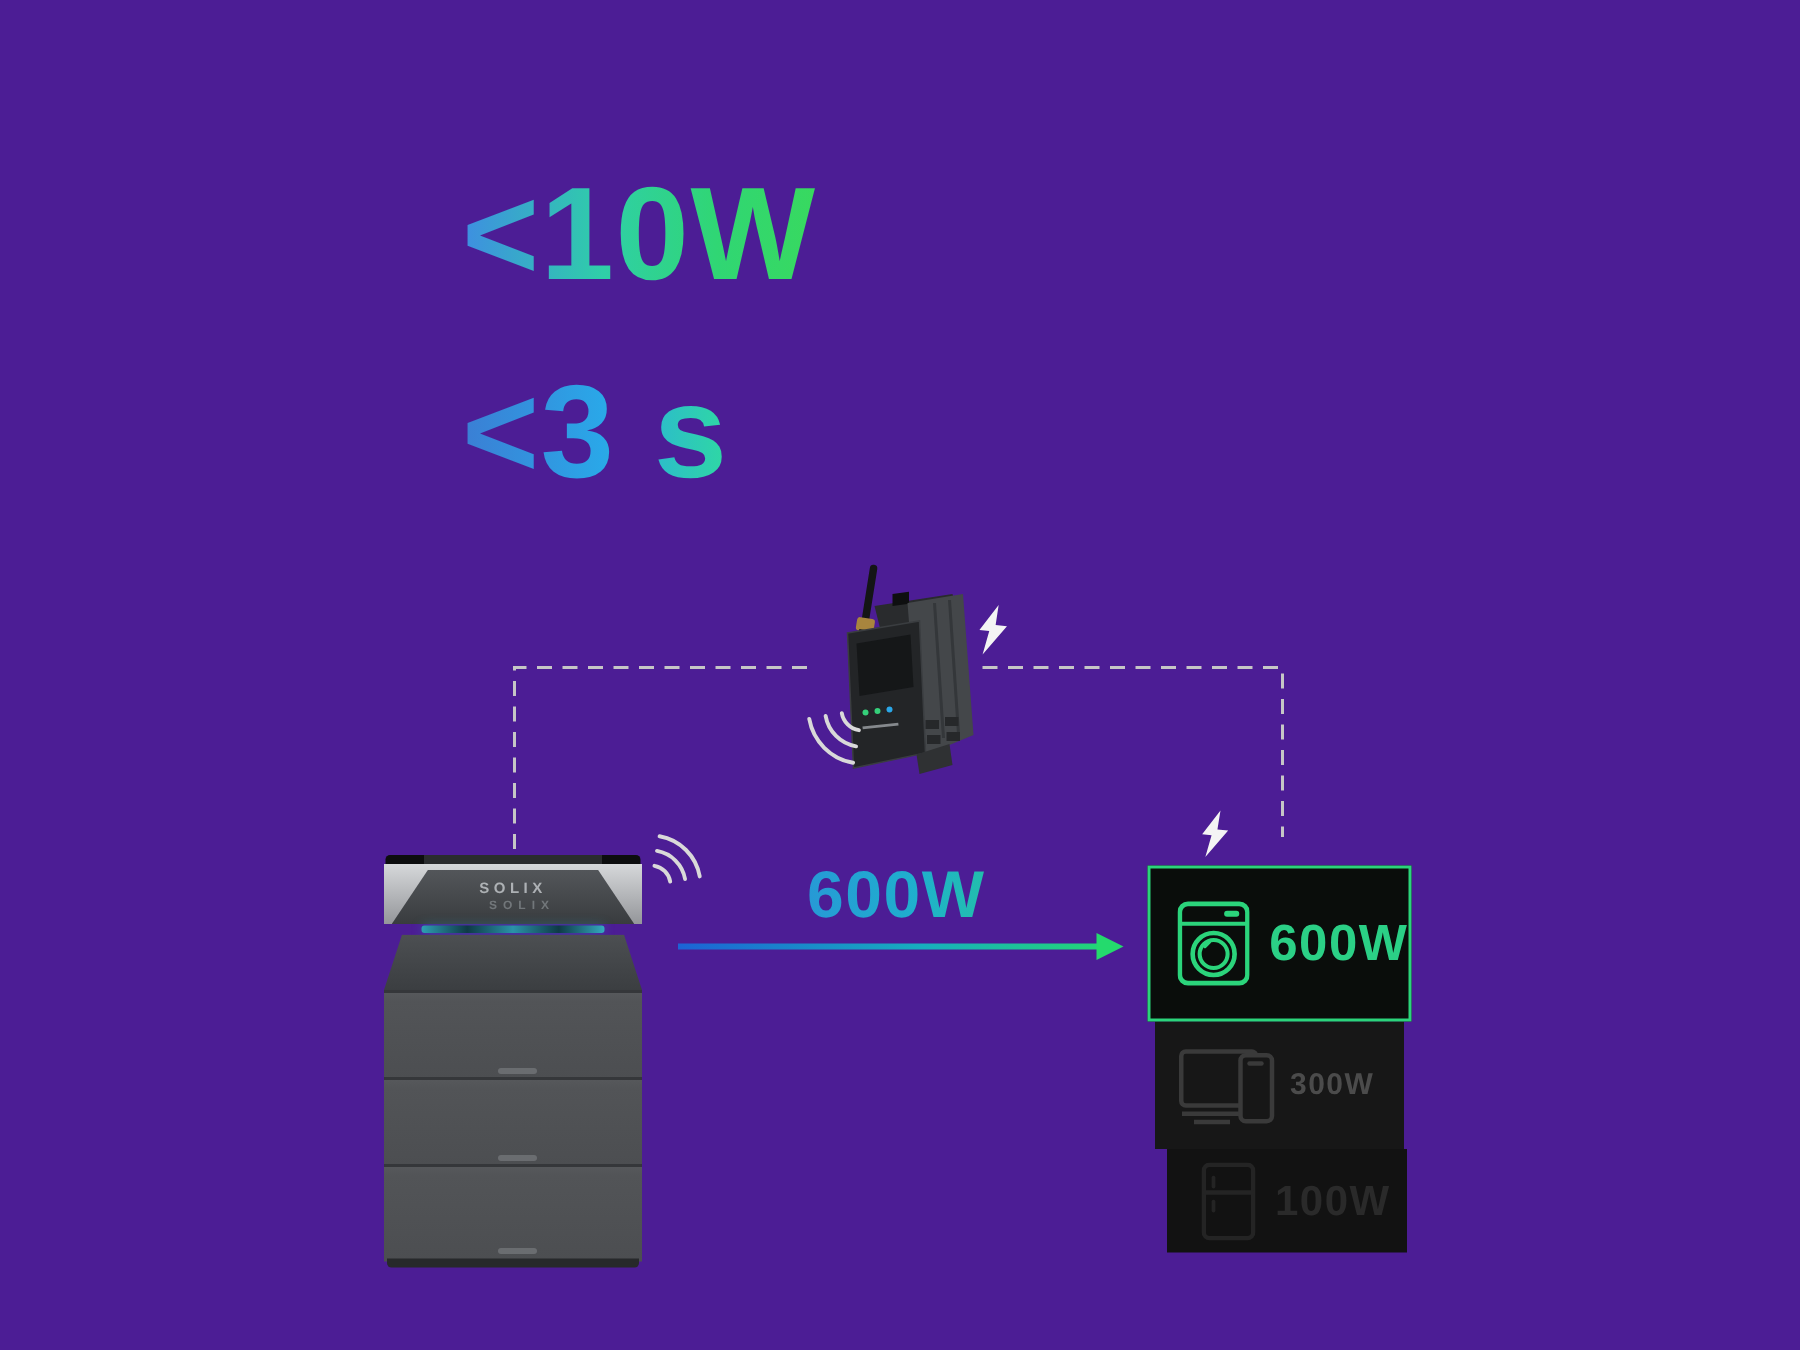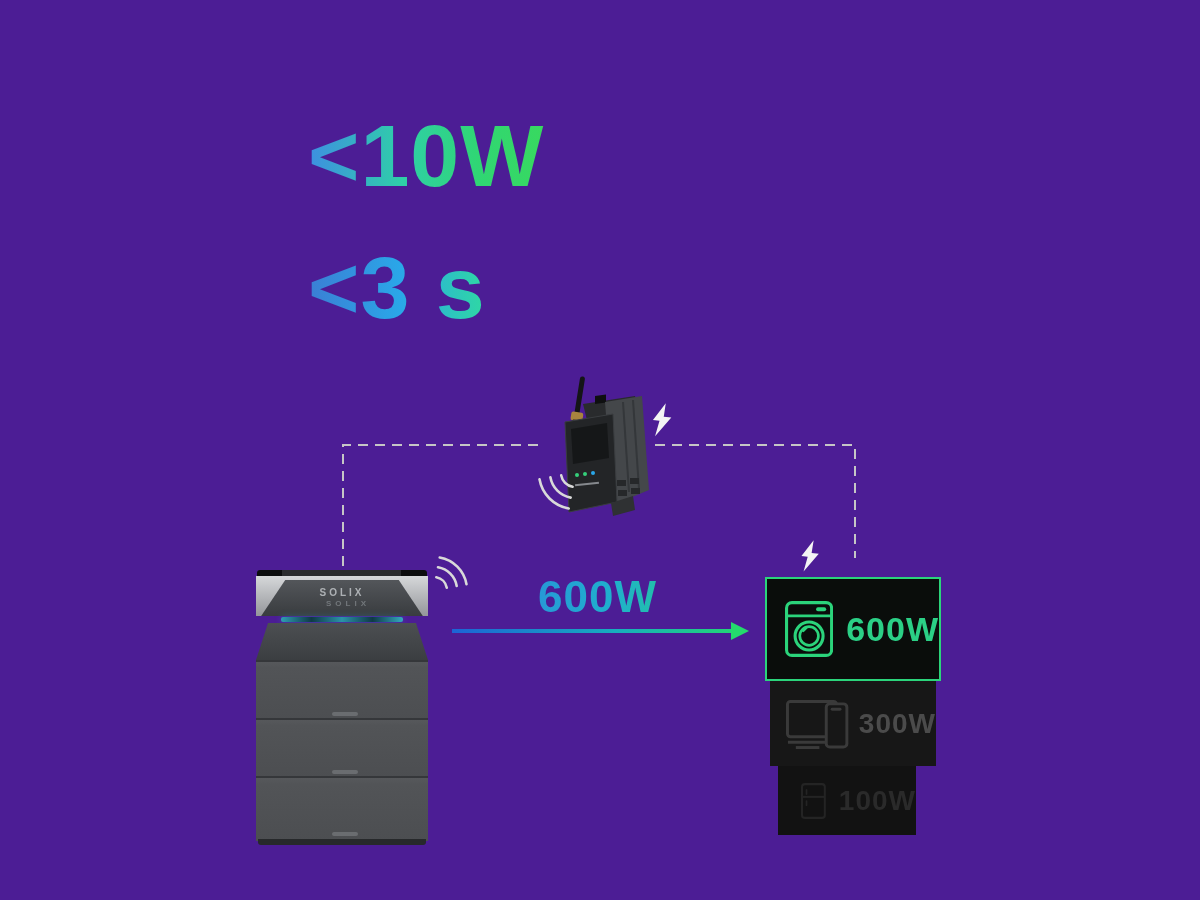--- a/index.html
+++ b/index.html
@@ -53,22 +53,22 @@
       border-radius:0 0 3px 3px;}
   .handle{position:absolute;left:76px;width:26px;height:4px;border-radius:2px;background:#707276;opacity:.85;}
 
   
   .card{position:absolute;display:flex;align-items:center;box-sizing:border-box;}
   .card-600{left:765px;top:577px;width:176px;height:104px;background:#0a0d0b;
             border:2px solid #2bd47b;z-index:3;padding-left:18px;gap:13px;}
   .card-600 .pw{font-size:34px;font-weight:bold;color:#2bd086;letter-spacing:1px;}
   .card-300{left:770px;top:681px;width:166px;height:85px;background:#171717;z-index:2;
             padding-left:16px;gap:10px;}
-  .card-300 .pw{font-size:28px;font-weight:bold;color:#4b4b4b;letter-spacing:1px;}
-  .card-100{left:778px;top:766px;width:138px;height:69px;background:#121212;z-index:1;
+  .card-300 .pw{font-size:20px;font-weight:bold;color:#4b4b4b;letter-spacing:1px;}
+  .card-100{left:778px;top:766px;width:160px;height:69px;background:#121212;z-index:1;
             padding-left:23px;gap:13px;}
   .card-100 .pw{font-size:28px;font-weight:bold;color:#2a2a2a;letter-spacing:1px;}
 
   .meter{position:absolute;left:545px;top:372px;z-index:3;}
 </style>
 </head>
 <body>
 
 <div class="stage">
 

